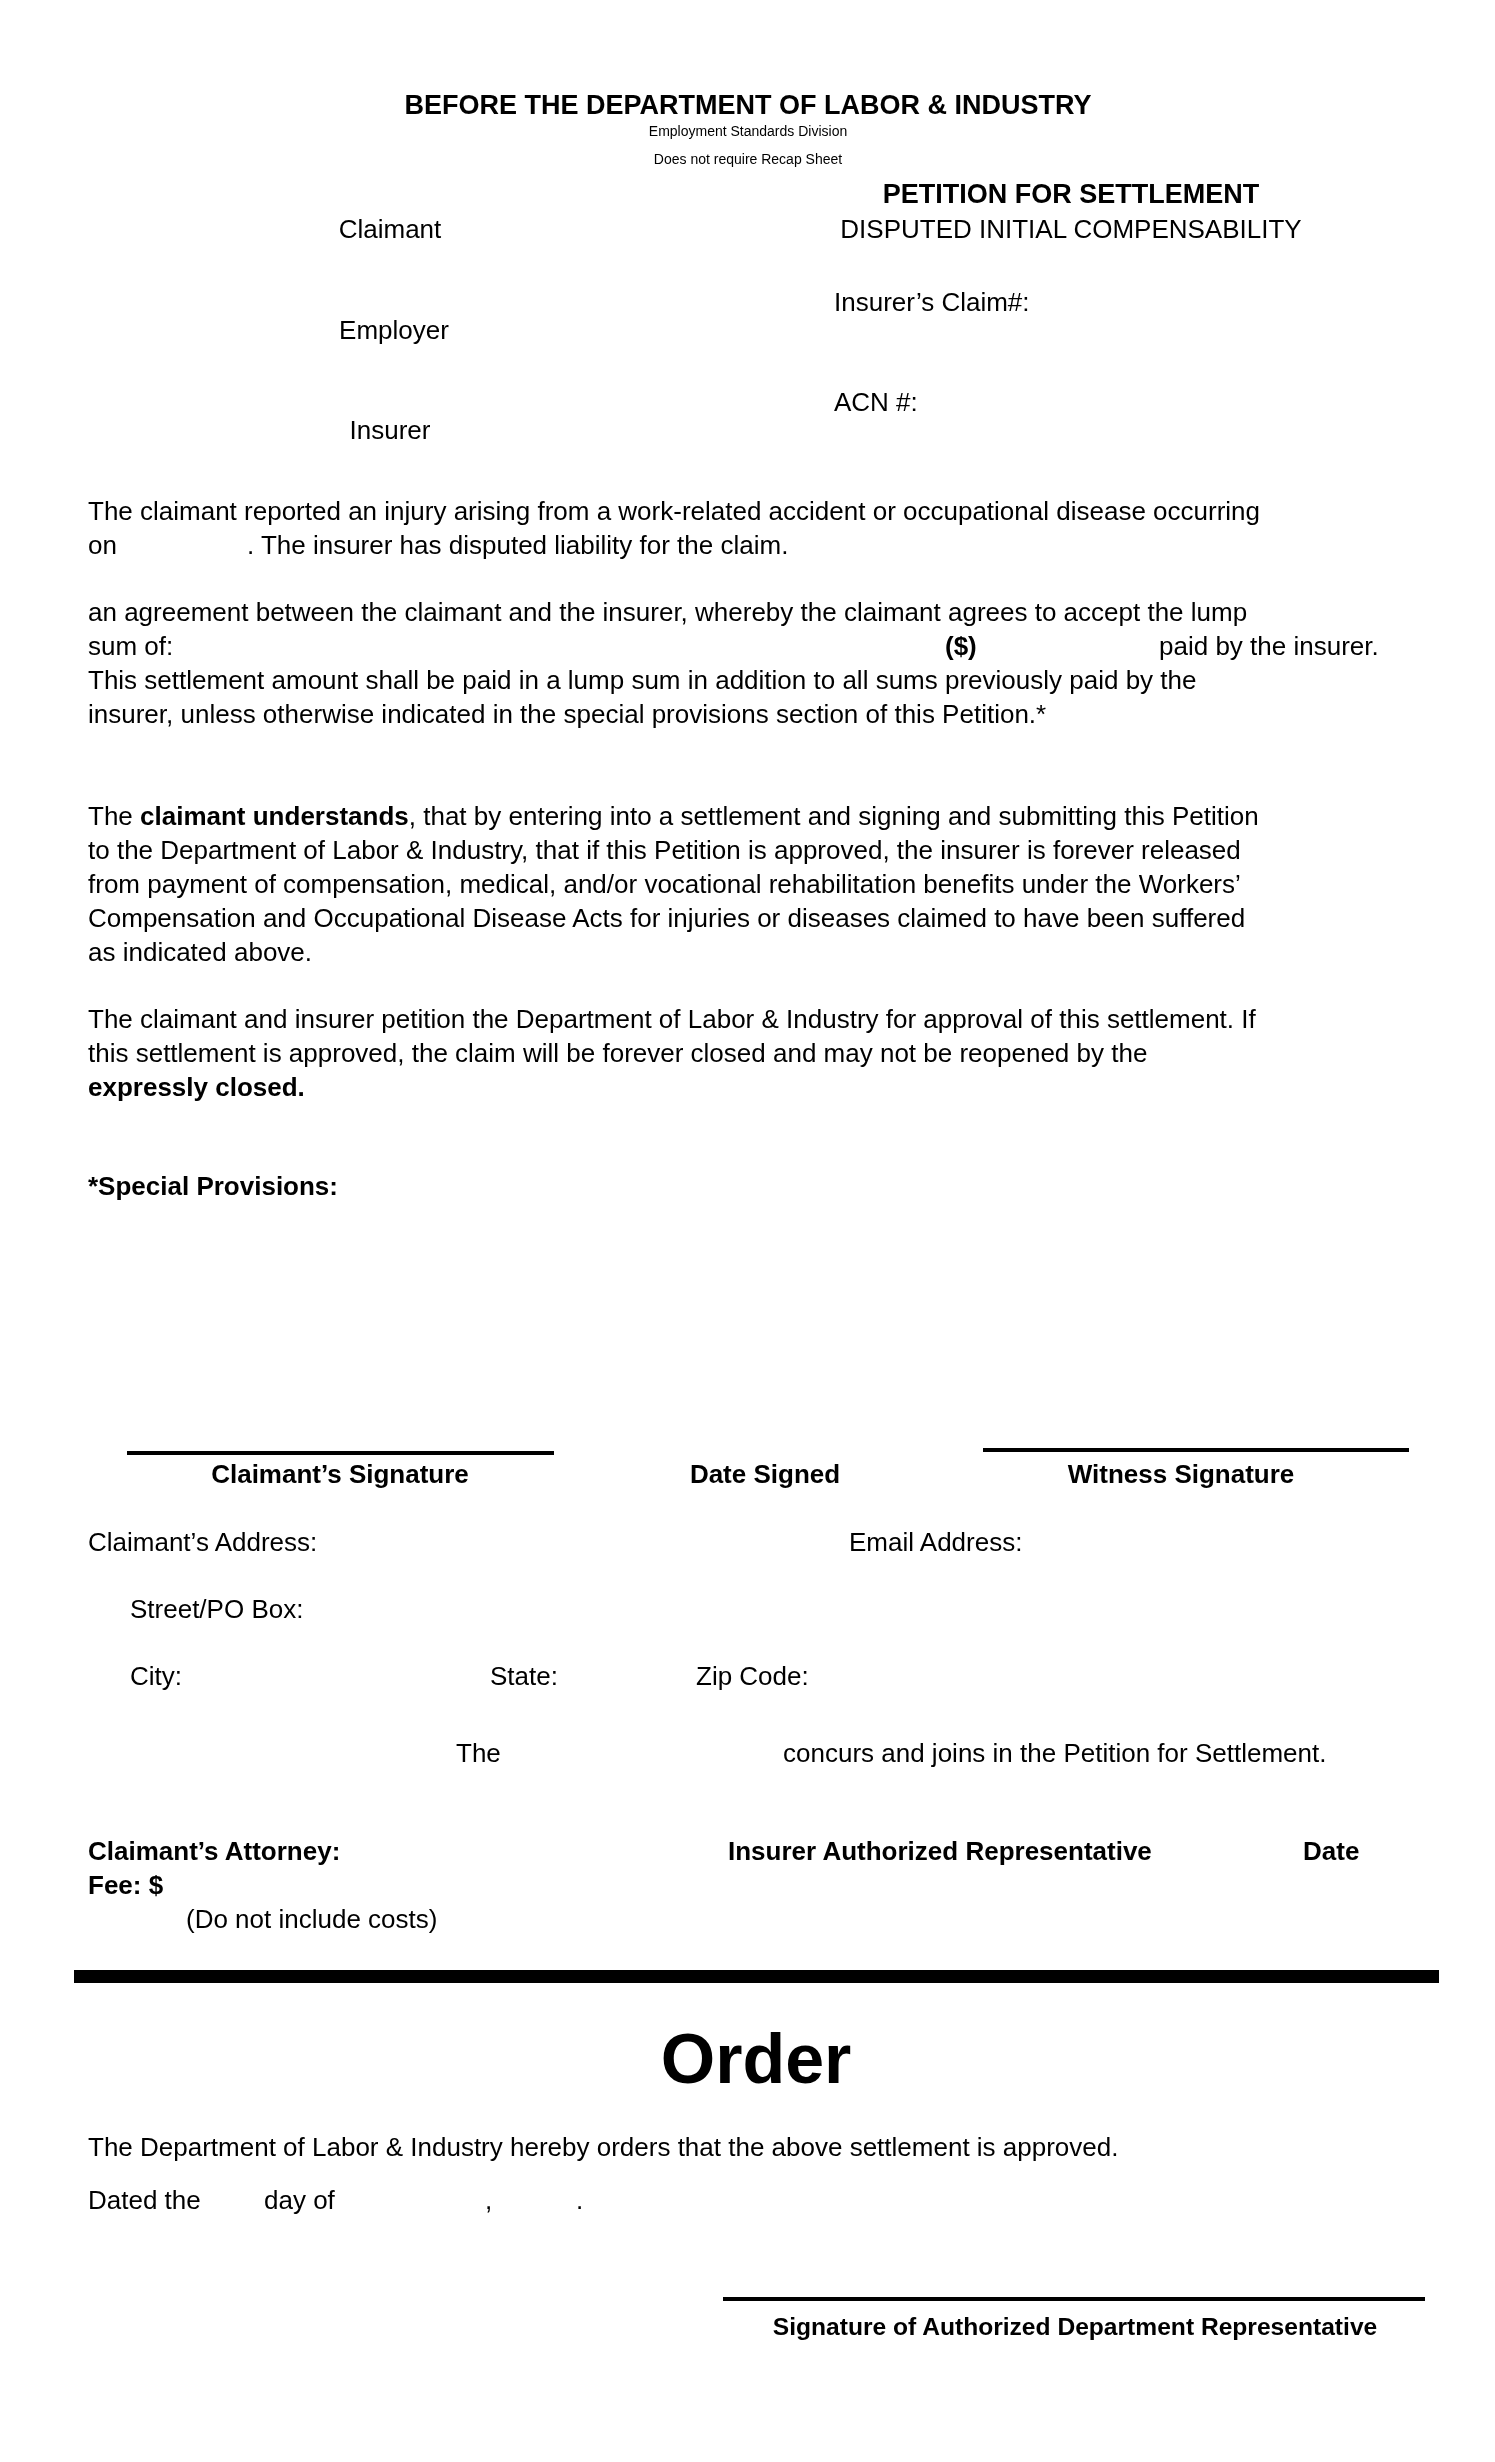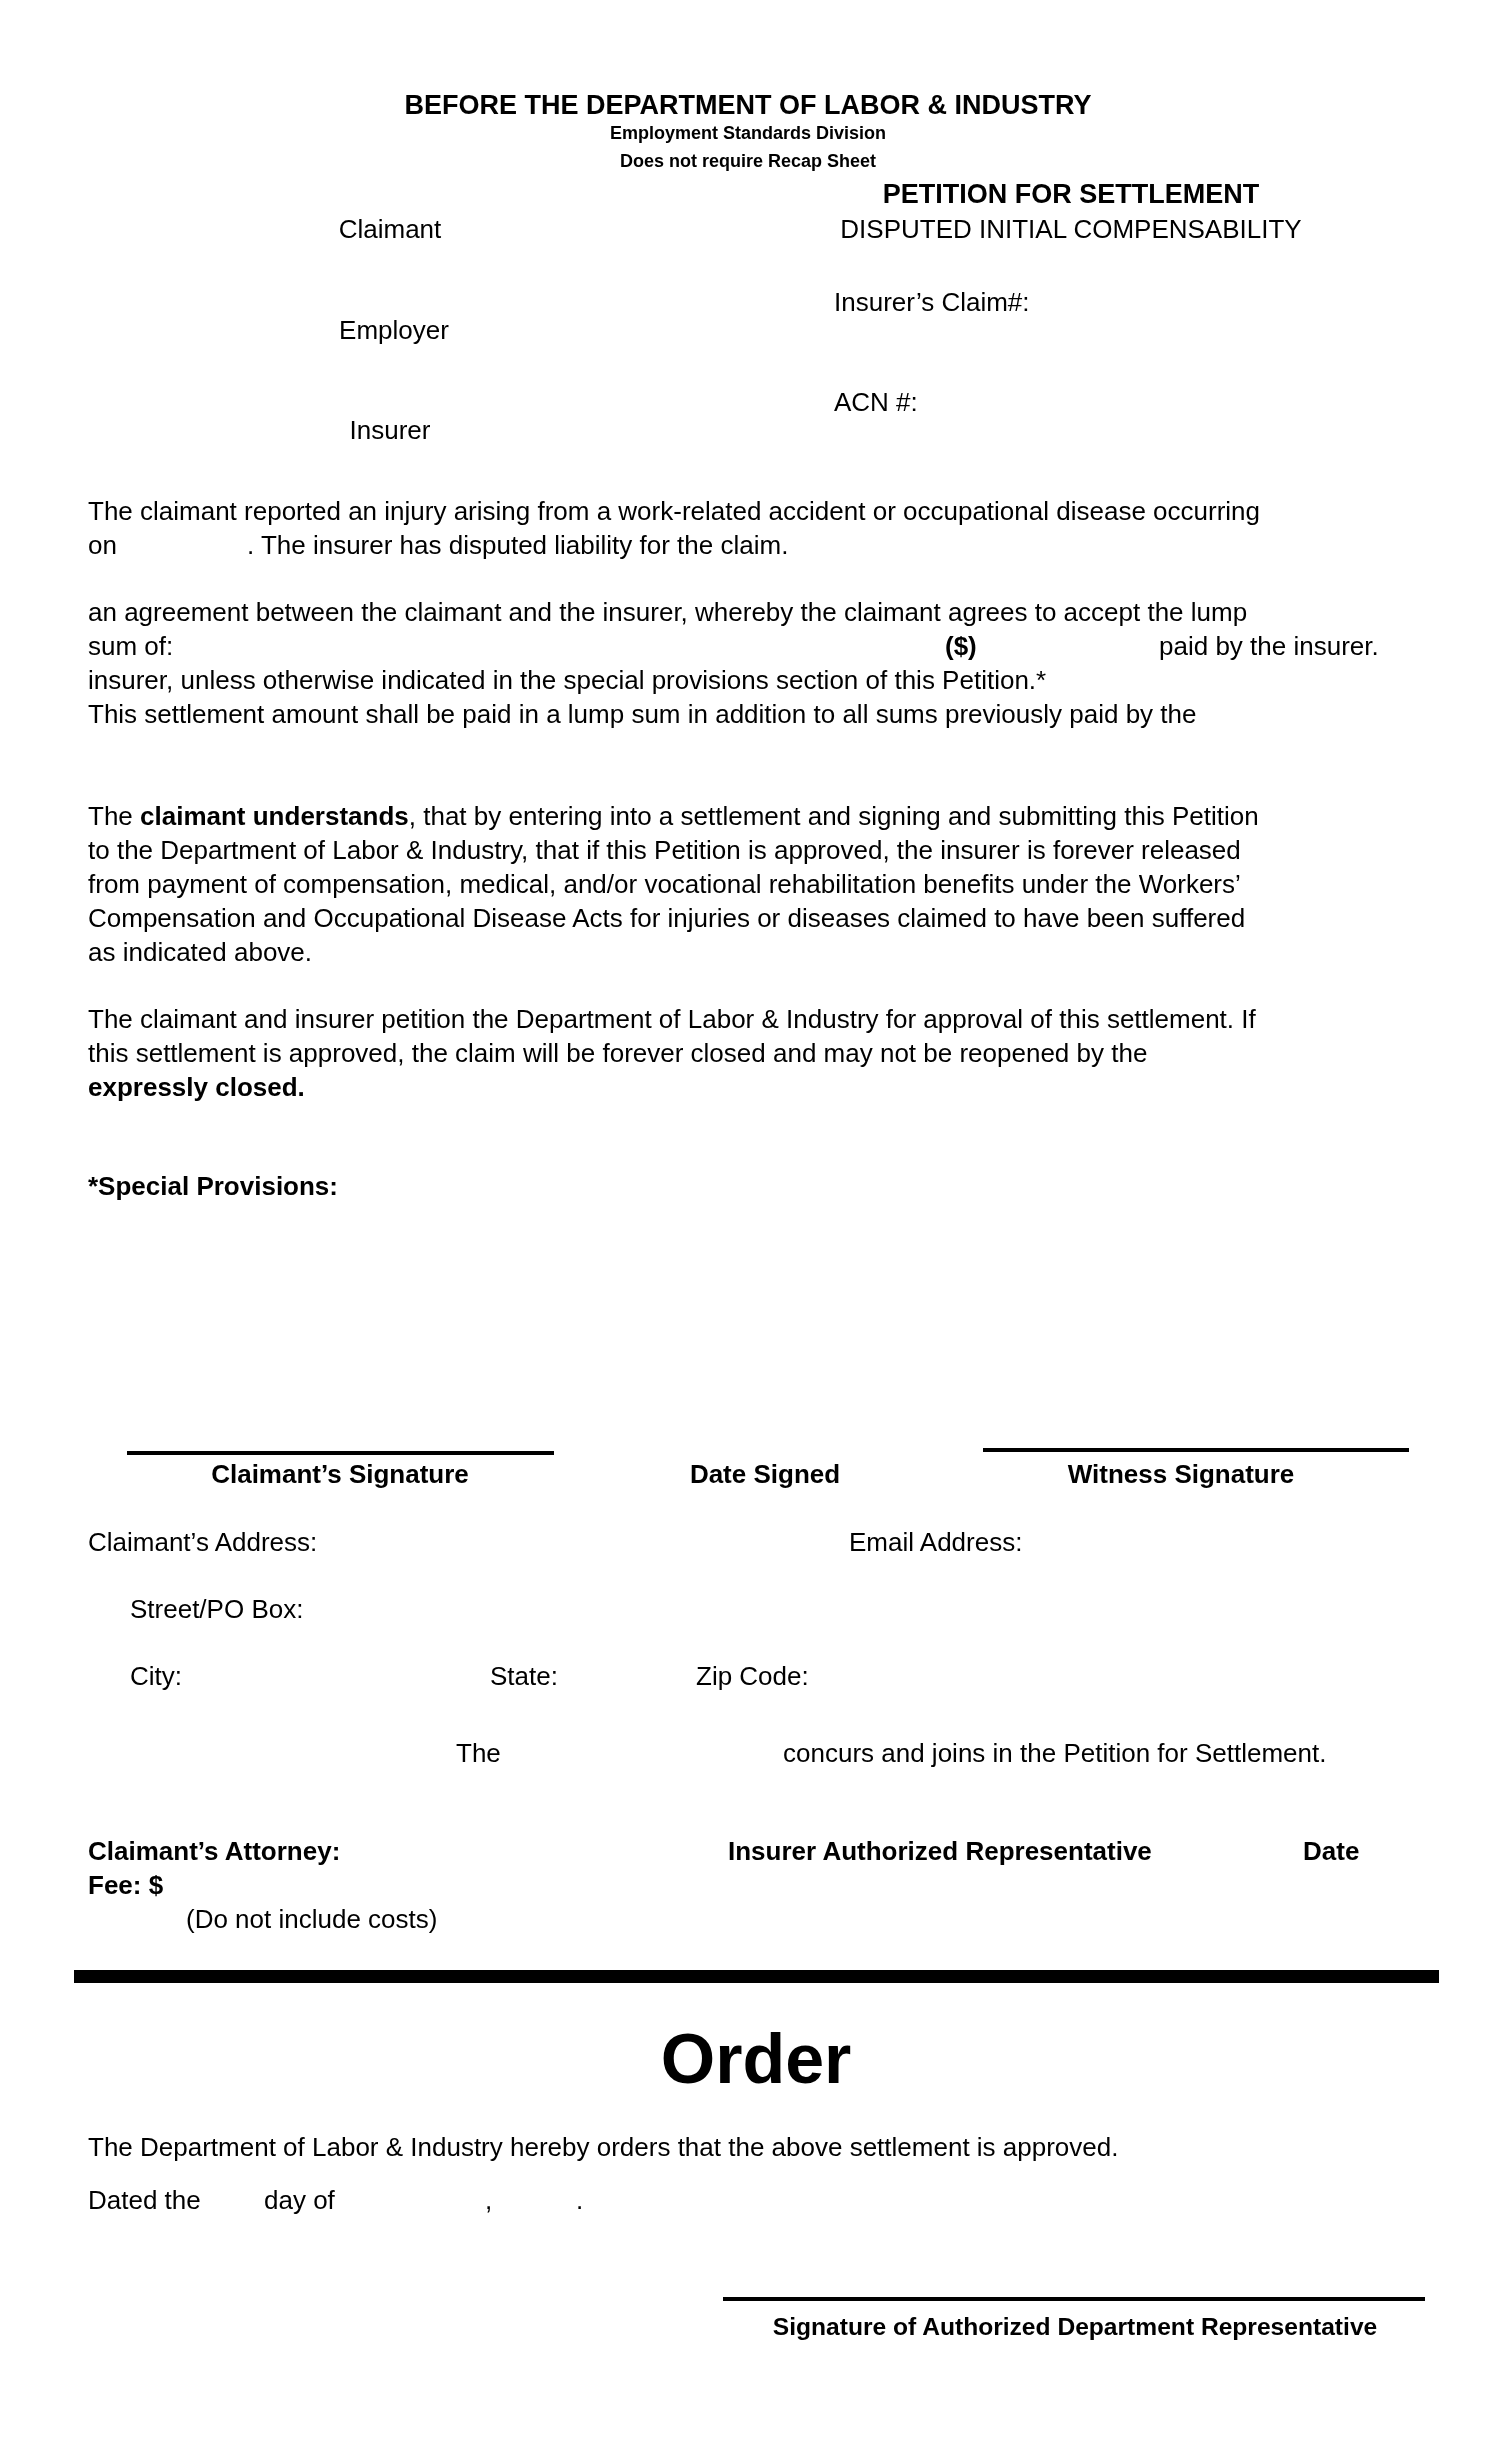--- a/index.html
+++ b/index.html
@@ -2,21 +2,21 @@
 <html style="font-size:14px"><head>
 <meta charset="utf-8">
 <style>
   html, body { margin:0; padding:0; background:#ffffff; }
   body { width:1495px; height:2462px; position:relative; overflow:hidden;
          font-family:"Liberation Sans", sans-serif; color:#000; }
   .abs { position:absolute; white-space:nowrap; }
   .c { transform:translateX(-50%); text-align:center; }
   .b { font-weight:bold; }
   .h1 { font-size:27px; font-weight:bold; }
-  .h2 { font-size:18px; font-weight:bold; }
+  .h2 { font-size:14px; font-weight:normal; }
   .t { font-size:26px; }
   .para { position:absolute; left:88px; width:1341px; font-size:26px; line-height:34px; text-align:justify; }
   .para .ln { display:block; white-space:nowrap; text-align:left; }
   .line { position:absolute; background:#000; }
   .order { font-size:70px; font-weight:bold; }
 </style>
 </head>
 <body>
 
 <div class="abs c h1" style="left:748px; top:90px;">BEFORE THE DEPARTMENT OF LABOR &amp; INDUSTRY</div>
@@ -38,22 +38,22 @@
   </span>
 </div>
 
 <div class="para" style="top:595px;">
   <span class="ln">an agreement between the claimant and the insurer, whereby the claimant agrees to accept the lump</span>
   <span class="ln" style="position:relative; height:34px;">
     <span style="position:absolute; left:0;">sum of:</span>
     <span style="position:absolute; left:857px;" class="b">($)</span>
     <span style="position:absolute; left:1071px;">paid by the insurer.</span>
   </span>
+  <span class="ln">This settlement amount shall be paid in a lump sum in addition to all sums previously paid by the</span>
   <span class="ln">insurer, unless otherwise indicated in the special provisions section of this Petition.*</span>
-  <span class="ln">This settlement amount shall be paid in a lump sum in addition to all sums previously paid by the</span>
 </div>
 
 <div class="para" style="top:799px;">
   <span class="ln"><span>The </span><span class="b">claimant understands</span><span>, that by entering into a settlement and signing and submitting this Petition</span></span>
   <span class="ln">to the Department of Labor &amp; Industry, that if this Petition is approved, the insurer is forever released</span>
   <span class="ln">from payment of compensation, medical, and/or vocational rehabilitation benefits under the Workers’</span>
   <span class="ln">Compensation and Occupational Disease Acts for injuries or diseases claimed to have been suffered</span>
   <span class="ln">as indicated above.</span>
 </div>
 

